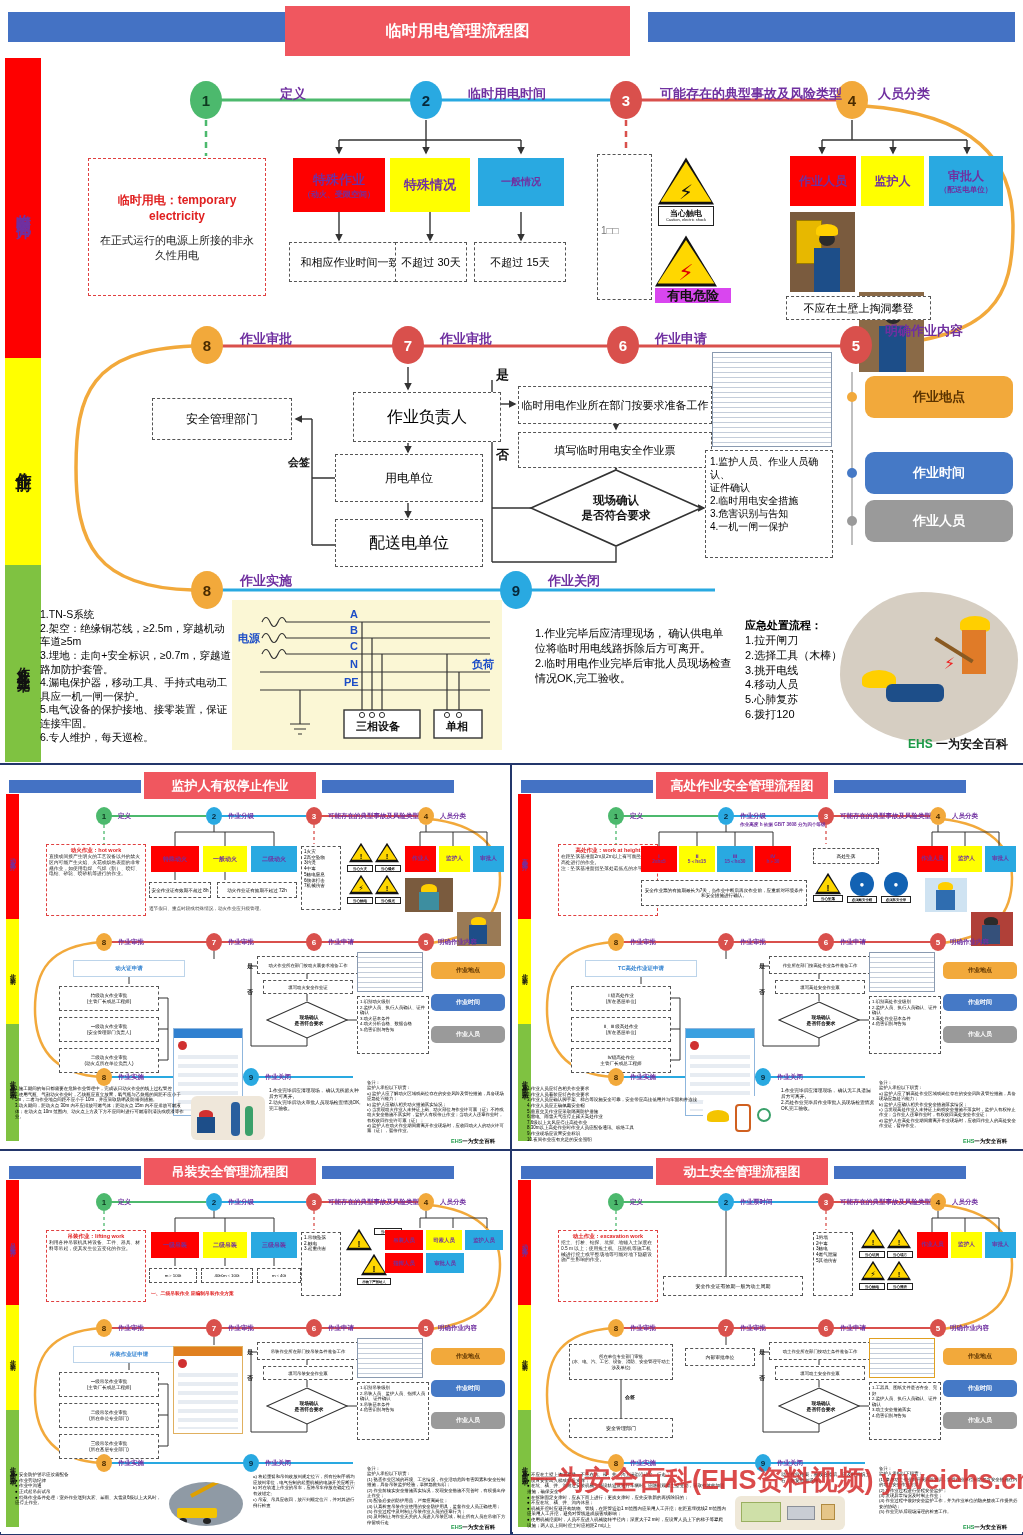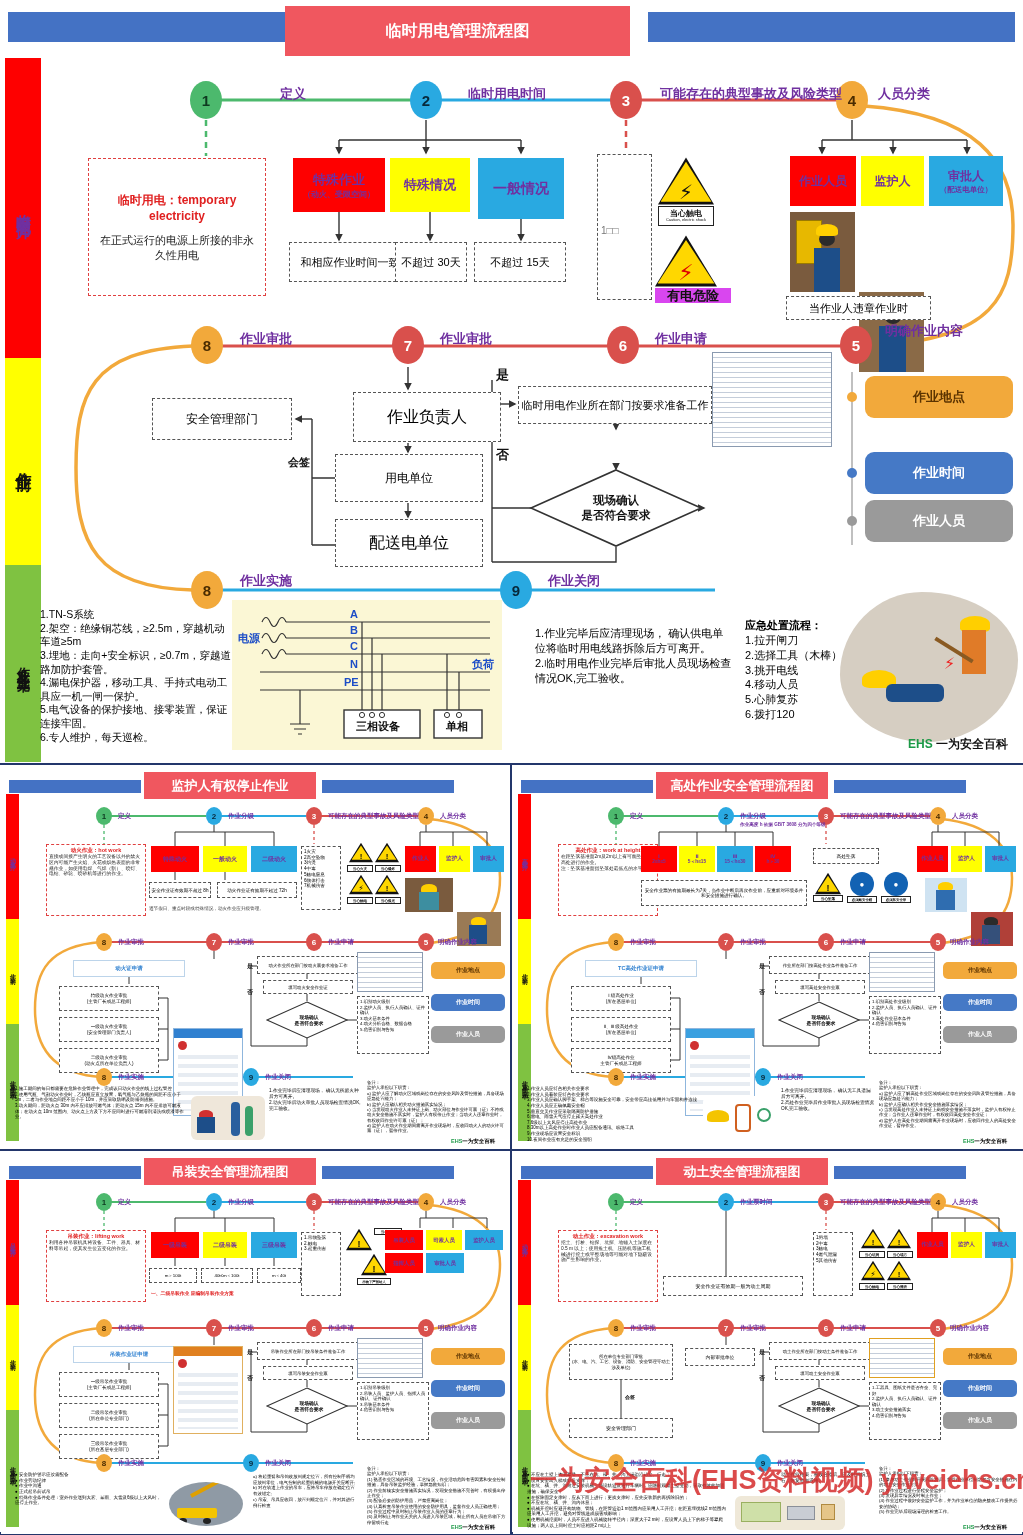--- a/index.html
+++ b/index.html
@@ -164,21 +164,21 @@
     <div class="a rdsh fx co" style="left:88px;top:158px;width:178px;height:138px;gap:10px;padding:6px">
       <div style="color:#e02020;font-weight:bold;font-size:12px">临时用电：temporary electricity</div>
       <div style="font-size:11px;color:#222">在正式运行的电源上所接的非永久性用电</div>
     </div>
 
     <div class="a bx-r fx co pu" style="left:293px;top:158px;width:92px;height:54px">
       <div style="font-size:13px">特殊作业</div>
       <div style="font-size:8px">（动火、受限空间）</div>
     </div>
     <div class="a bx-y fx pu" style="left:390px;top:158px;width:80px;height:54px;font-size:13px">特殊情况</div>
-    <div class="a bx-b fx pu" style="left:478px;top:158px;width:86px;height:61px;font-size:14px">一般情况</div>
+    <div class="a bx-b fx pu" style="left:478px;top:158px;width:86px;height:48px;font-size:10px">一般情况</div>
     <div class="a dsh fx" style="left:289px;top:242px;width:122px;height:40px;font-size:11px">和相应作业时间一致</div>
     <div class="a dsh fx" style="left:395px;top:242px;width:72px;height:40px;font-size:11px">不超过 30天</div>
     <div class="a dsh fx" style="left:474px;top:242px;width:92px;height:40px;font-size:11px">不超过 15天</div>
 
     <div class="a dsh" style="left:597px;top:154px;width:55px;height:146px;font-size:10px;color:#777;padding:70px 3px 0">1□□</div>
     <div class="a" style="left:658px;top:156px;width:56px;height:74px">
       <span class="tri" style="width:56px;height:50px;display:block">
           <i>
             <b style="font-size:20px">
               <span>⚡</span>
@@ -211,41 +211,47 @@
       <span class="cab" style="left:6px;top:8px;width:26px;height:44px"></span>
       <span class="pbody" style="left:24px;top:36px;width:26px;height:44px"></span>
       <span class="phead" style="left:29px;top:20px;width:16px;height:14px"></span>
       <span class="phat" style="left:26px;top:12px;width:22px;height:12px"></span>
     </div>
     <div class="a photo" style="left:859px;top:212px;width:65px;height:80px;background:#8a6a47">
       <span class="pbody" style="left:20px;top:34px;width:27px;height:46px"></span>
       <span class="phead" style="left:26px;top:18px;width:16px;height:14px"></span>
       <span class="phat" style="left:23px;top:10px;width:22px;height:12px"></span>
     </div>
-    <div class="a dsh fx" style="left:786px;top:296px;width:145px;height:24px;font-size:11px">当作业人违章作业时</div>
+    <div class="a dsh fx" style="left:786px;top:296px;width:145px;height:24px;font-size:11px">不应在土壁上掏洞攀登</div>
 
     <div class="a nd ndo" style="left:191px;top:326px;width:32px;height:38px;font-size:15px">8</div>
     <div class="a nd ndr" style="left:392px;top:326px;width:32px;height:38px;font-size:15px">7</div>
     <div class="a nd ndr" style="left:607px;top:326px;width:32px;height:38px;font-size:15px">6</div>
     <div class="a nd ndr" style="left:840px;top:326px;width:32px;height:38px;font-size:15px">5</div>
     <div class="a pu" style="left:240px;top:330px;font-size:13px">作业审批</div>
     <div class="a pu" style="left:440px;top:330px;font-size:13px">作业审批</div>
     <div class="a pu" style="left:655px;top:330px;font-size:13px">作业申请</div>
     <div class="a pu" style="left:885px;top:322px;font-size:13px">明确作业内容</div>
 
     <div class="a dsh fx" style="left:152px;top:398px;width:140px;height:42px;font-size:12px">安全管理部门</div>
     <div class="a dsh fx" style="left:353px;top:392px;width:148px;height:50px;font-size:16px">作业负责人</div>
     <div class="a dsh fx" style="left:335px;top:454px;width:148px;height:48px;font-size:12px">用电单位</div>
     <div class="a dsh fx" style="left:335px;top:519px;width:148px;height:48px;font-size:16px">配送电单位</div>
     <div class="a bk" style="left:288px;top:455px;font-size:11px">会签</div>
     <div class="a bk" style="left:496px;top:366px;font-size:13px">是</div>
     <div class="a bk" style="left:496px;top:446px;font-size:13px">否</div>
     <div class="a dsh fx" style="left:518px;top:386px;width:194px;height:38px;font-size:11px">临时用电作业所在部门按要求准备工作</div>
+    <div class="a dsh fx" style="left:518px;top:432px;width:194px;height:36px;font-size:11px">填写临时用电安全作业票</div>
     <div class="a fx pre bk" style="left:541px;top:482px;width:150px;height:52px;font-size:11.5px">现场确认
 是否符合要求</div>
+    <div class="a dsh pre" style="left:705px;top:450px;width:128px;height:108px;font-size:10px;padding:4px;line-height:1.3">1.监护人员、作业人员确认、
+证件确认
+2.临时用电安全措施
+3.危害识别与告知
+4.一机一闸一保护</div>
     <div class="a formth" style="left:712px;top:352px;width:120px;height:95px">
         <i></i>
       </div>
 
     <div class="a btn" style="left:865px;top:376px;width:148px;height:42px;background:#f2a93b;color:#5b3300;font-size:13px">作业地点</div>
     <div class="a btn" style="left:865px;top:452px;width:148px;height:42px;background:#4579c6;color:#fff;font-size:13px">作业时间</div>
     <div class="a btn" style="left:865px;top:500px;width:148px;height:42px;background:#9a9a9a;color:#fff;font-size:13px">作业人员</div>
 
     <div class="a nd ndo" style="left:191px;top:571px;width:32px;height:38px;font-size:15px">8</div>
     <div class="a nd ndb" style="left:500px;top:571px;width:32px;height:38px;font-size:15px">9</div>

